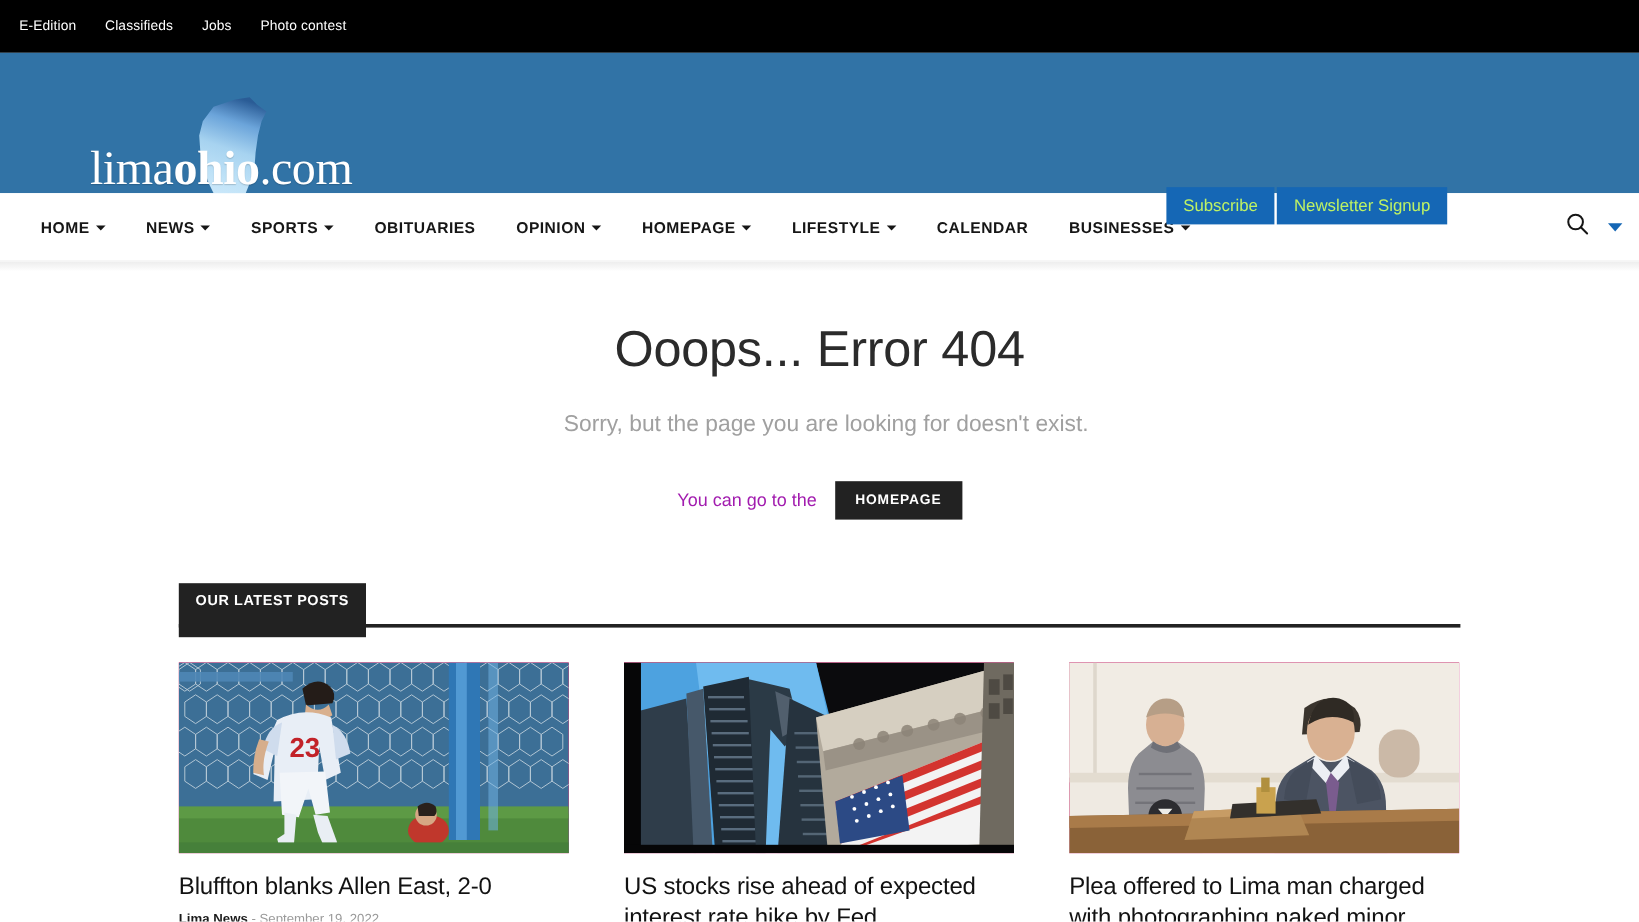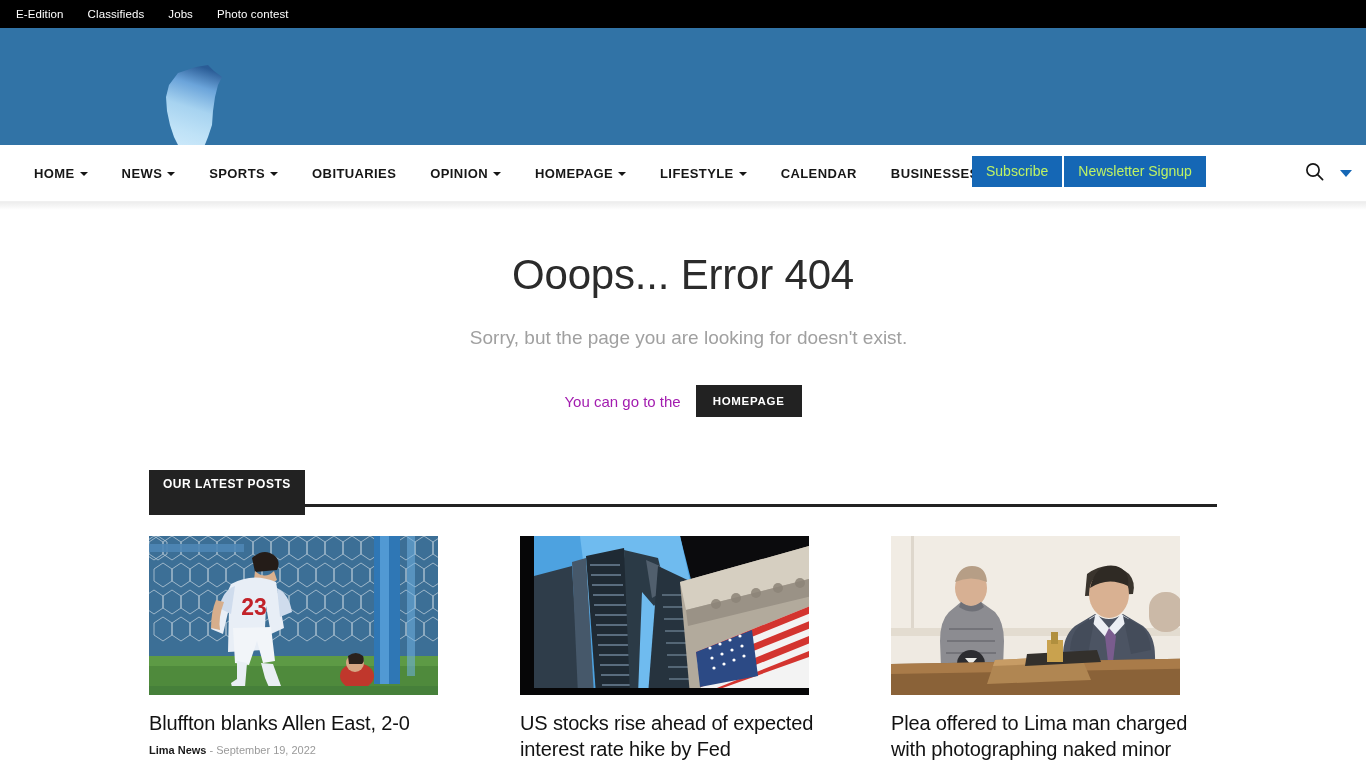--- a/index.html
+++ b/index.html
@@ -7,21 +7,21 @@
     width: 1366px;
     height: 768px;
     overflow: hidden;
     background: #ffffff;
     font-family: "Liberation Sans", sans-serif;
     -webkit-font-smoothing: antialiased;
   }
 
   
   .topbar {
-    height: 28px;
+    height: 44px;
     background: #000000;
     display: flex;
     align-items: center;
     padding-left: 16px;
     gap: 24px;
   }
   .topbar a {
     color: #ffffff;
     font-size: 11.5px;
     text-decoration: none;
@@ -214,21 +214,21 @@
     background: #222222;
   }
 
   .cards {
     display: flex;
     gap: 46px;
     margin-top: 30px;
   }
   .card { width: 325px; }
   .card-thumb {
-    width: 289px;
+    width: 325px;
     height: 159px;
     overflow: hidden;
     position: relative;
     background: #be185d;
     display: block;
     cursor: pointer;
   }
   .card-title {
     margin-top: 16px;
     font-size: 20px;
@@ -267,20 +267,21 @@
             <stop offset="0%" stop-color="#2a5c96"></stop>
             <stop offset="22%" stop-color="#6ba4da"></stop>
             <stop offset="48%" stop-color="#a7d3f0"></stop>
             <stop offset="75%" stop-color="#bfe2f7"></stop>
             <stop offset="100%" stop-color="#cfeafb"></stop>
           </linearGradient>
         </defs>
         <path d="M26 10 L44 4 L56 2 L62 8 L70 14 L66 22 L63 34 L61 48 L60 62 L56 74 L52 84 L46 90 L38 92 L31 88 L26 82 L22 74 L18 62 L15 48 L14 34 L17 22 Z" fill="url(#ohioGrad)"></path>
       </svg>
     </div>
+    <div class="logo-text"><span>lima</span><span class="bold">ohio</span><span>.com</span></div>
   </div>
 </div>
 
 <div class="navbar">
   <div class="nav-items">
 
     <div class="nav-item">
       <span class="nav-label">HOME</span>
       <span class="caret"></span>
     </div>

